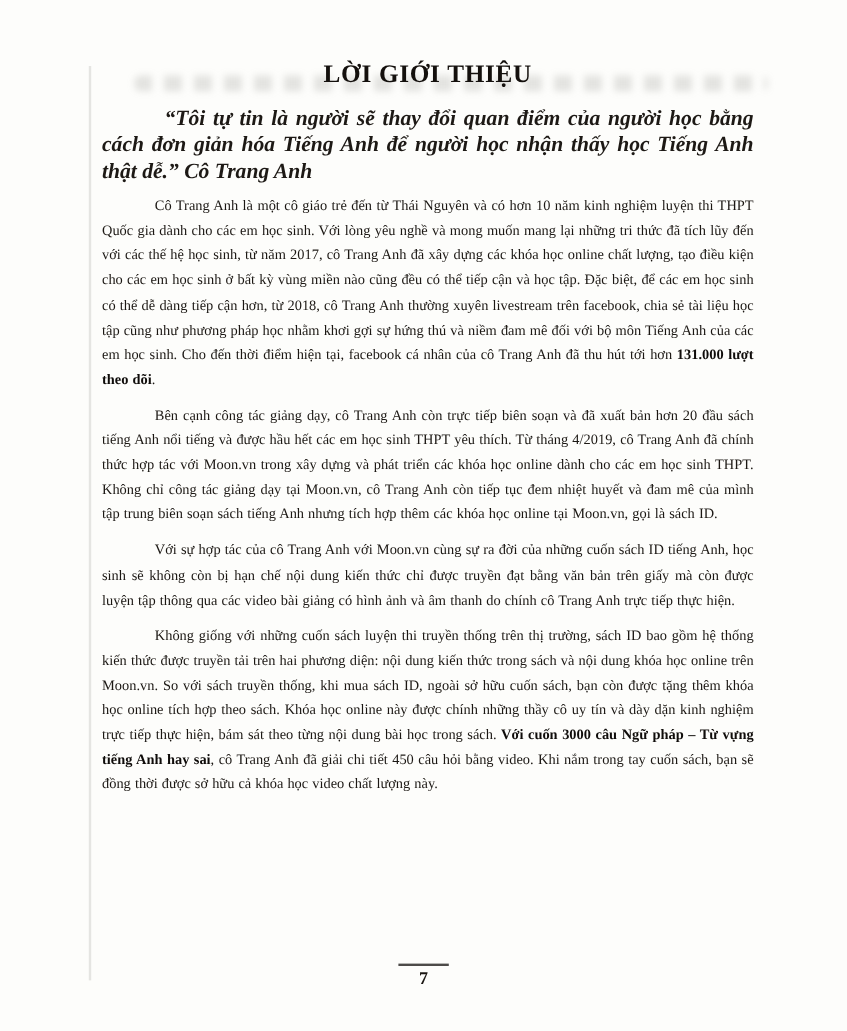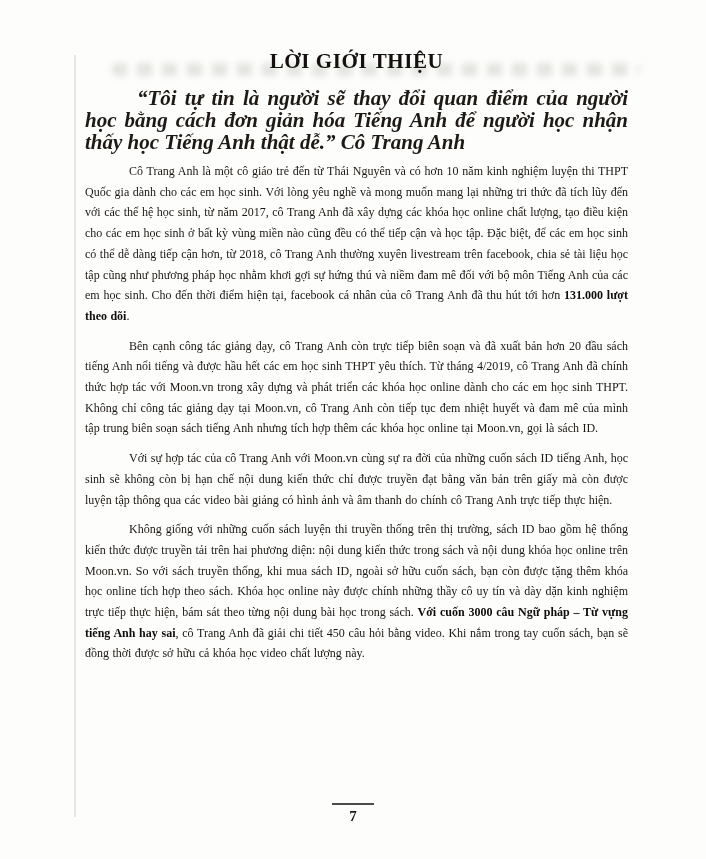--- a/index.html
+++ b/index.html
@@ -56,21 +56,21 @@
     font-weight: bold;
     text-align: center;
     letter-spacing: 0.6px;
     color: #14100d;
     position: relative; 
   }
   .quote {
     margin: 0 0 8px 0;
     font-style: italic;
     font-weight: bold;
-    font-size: 21px;
+    font-size: 18px;
     line-height: 22px;
     text-align: justify;
     text-indent: 52px;
     color: #1d1915;
   }
   .para {
     margin: 0 0 9px 0;
     font-size: 12px;
     line-height: 20.7px;
     text-align: justify;

